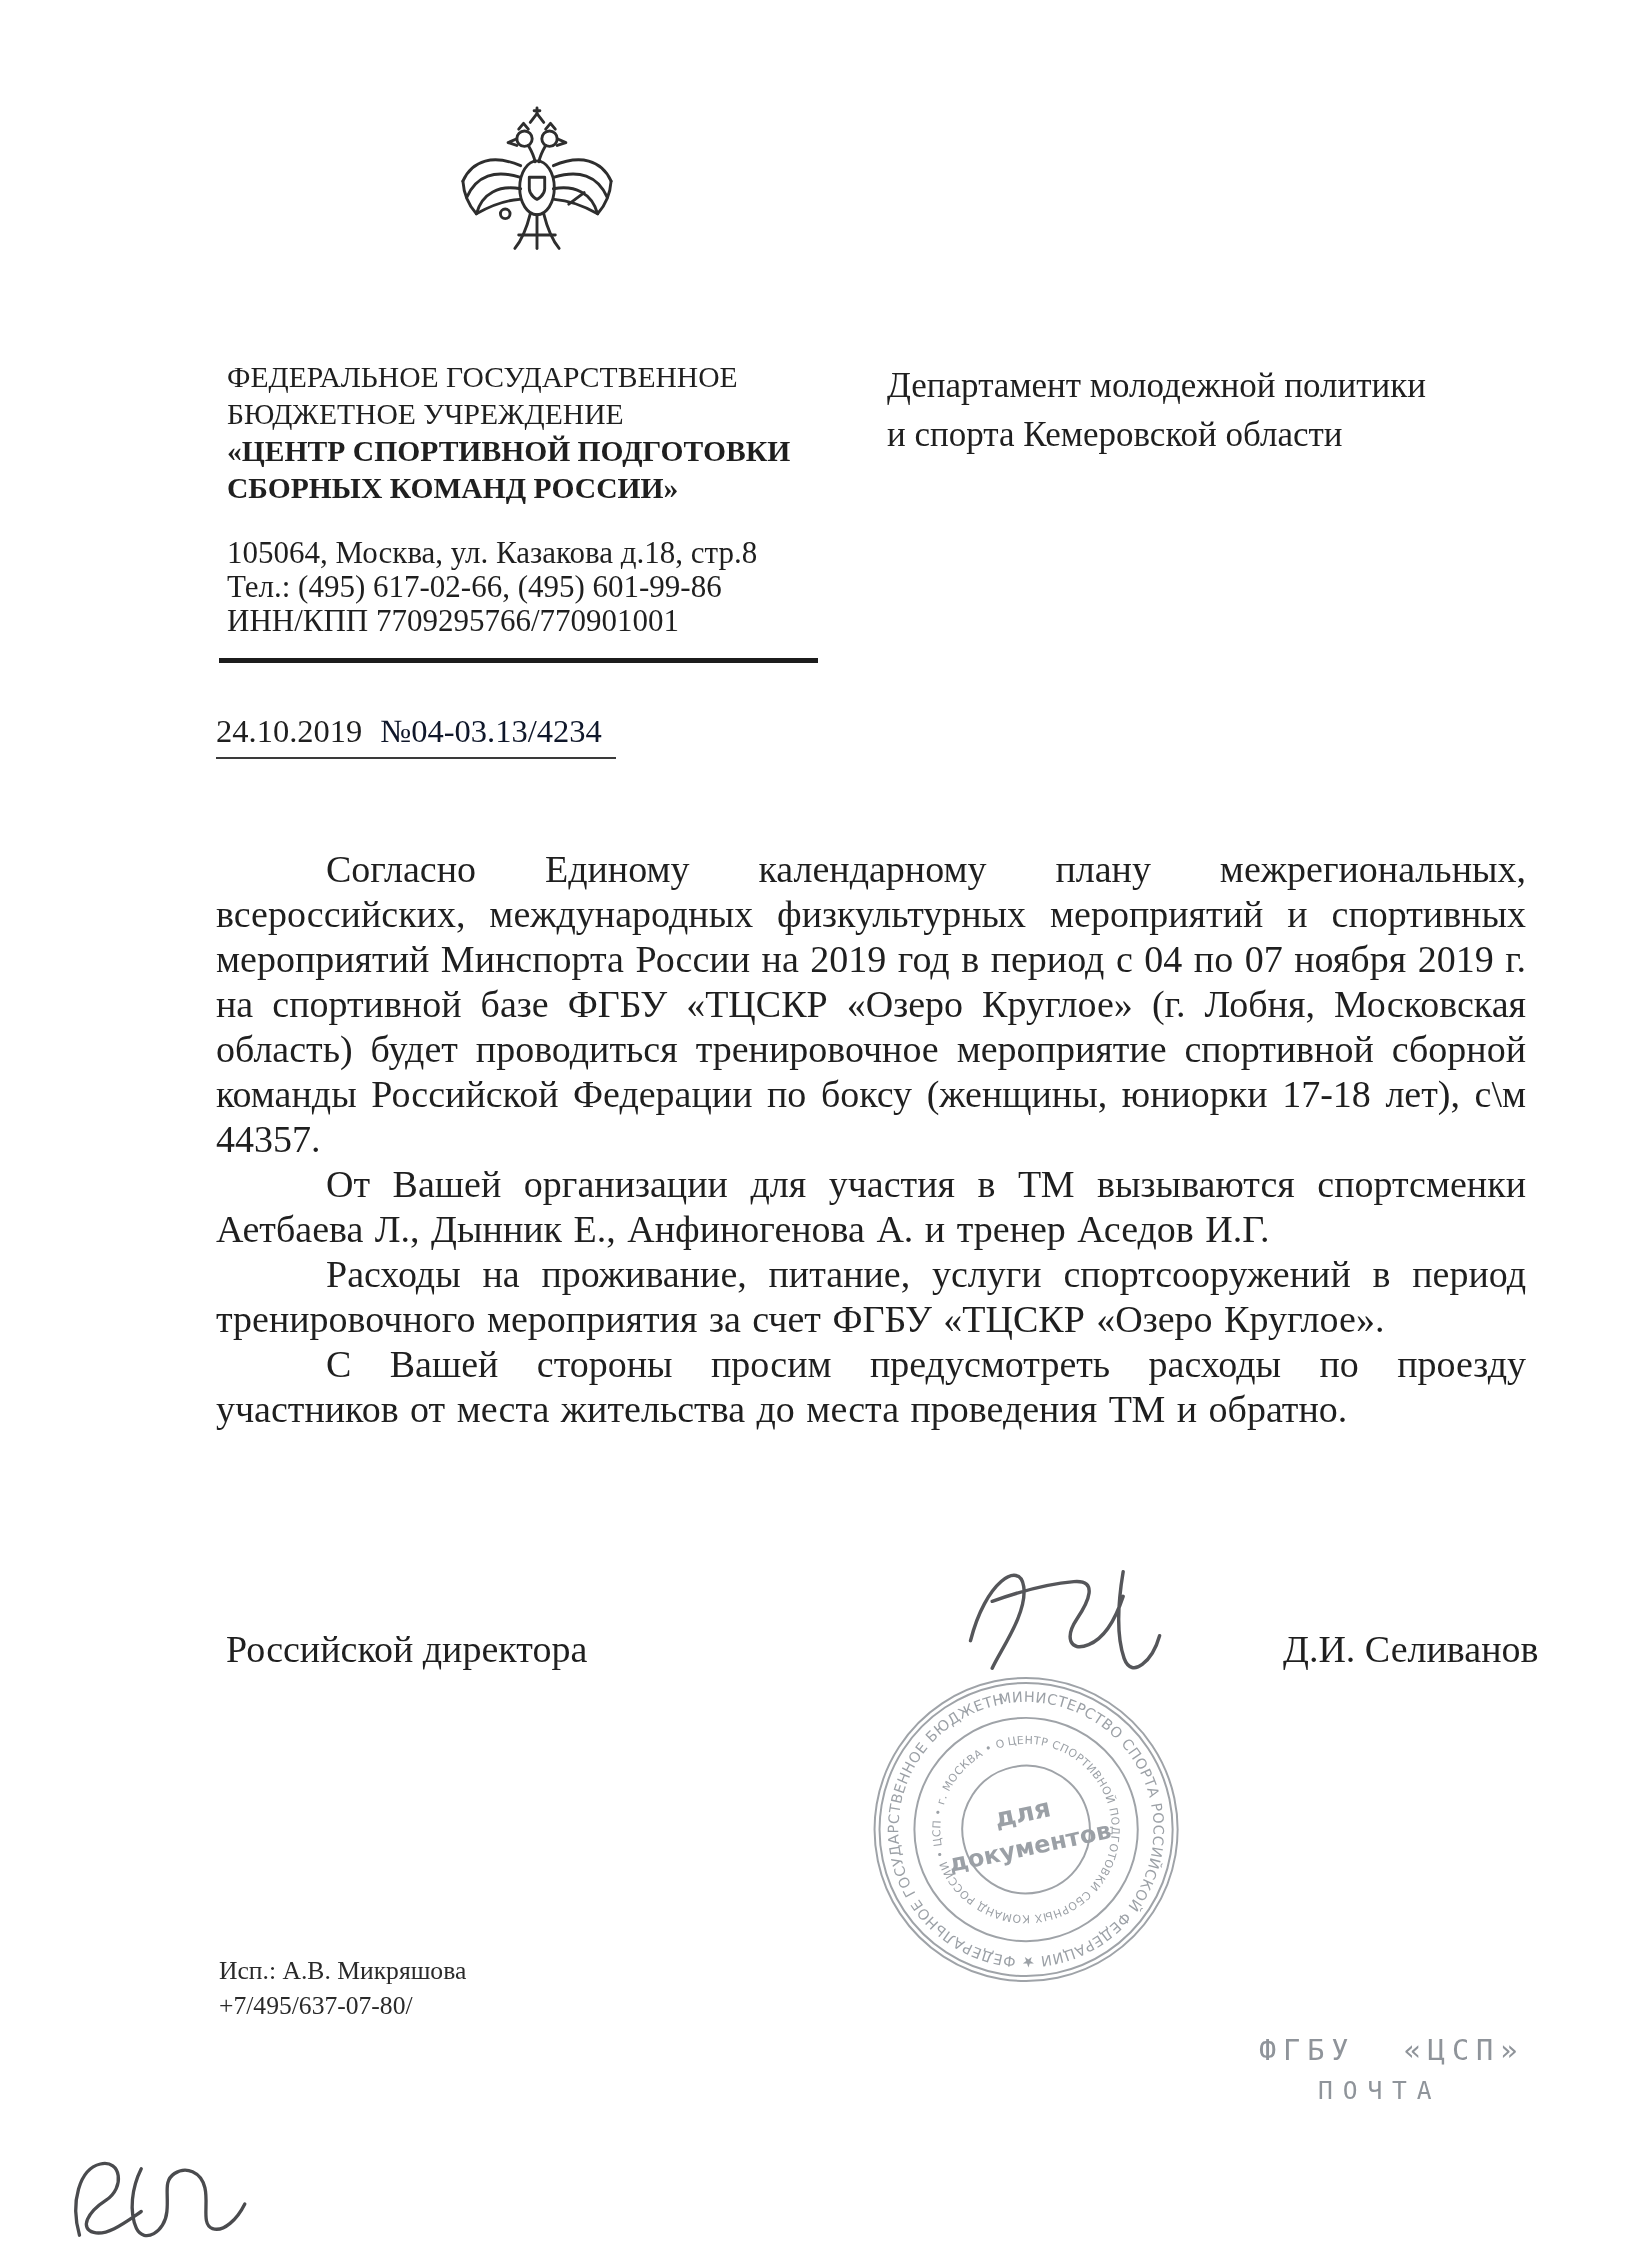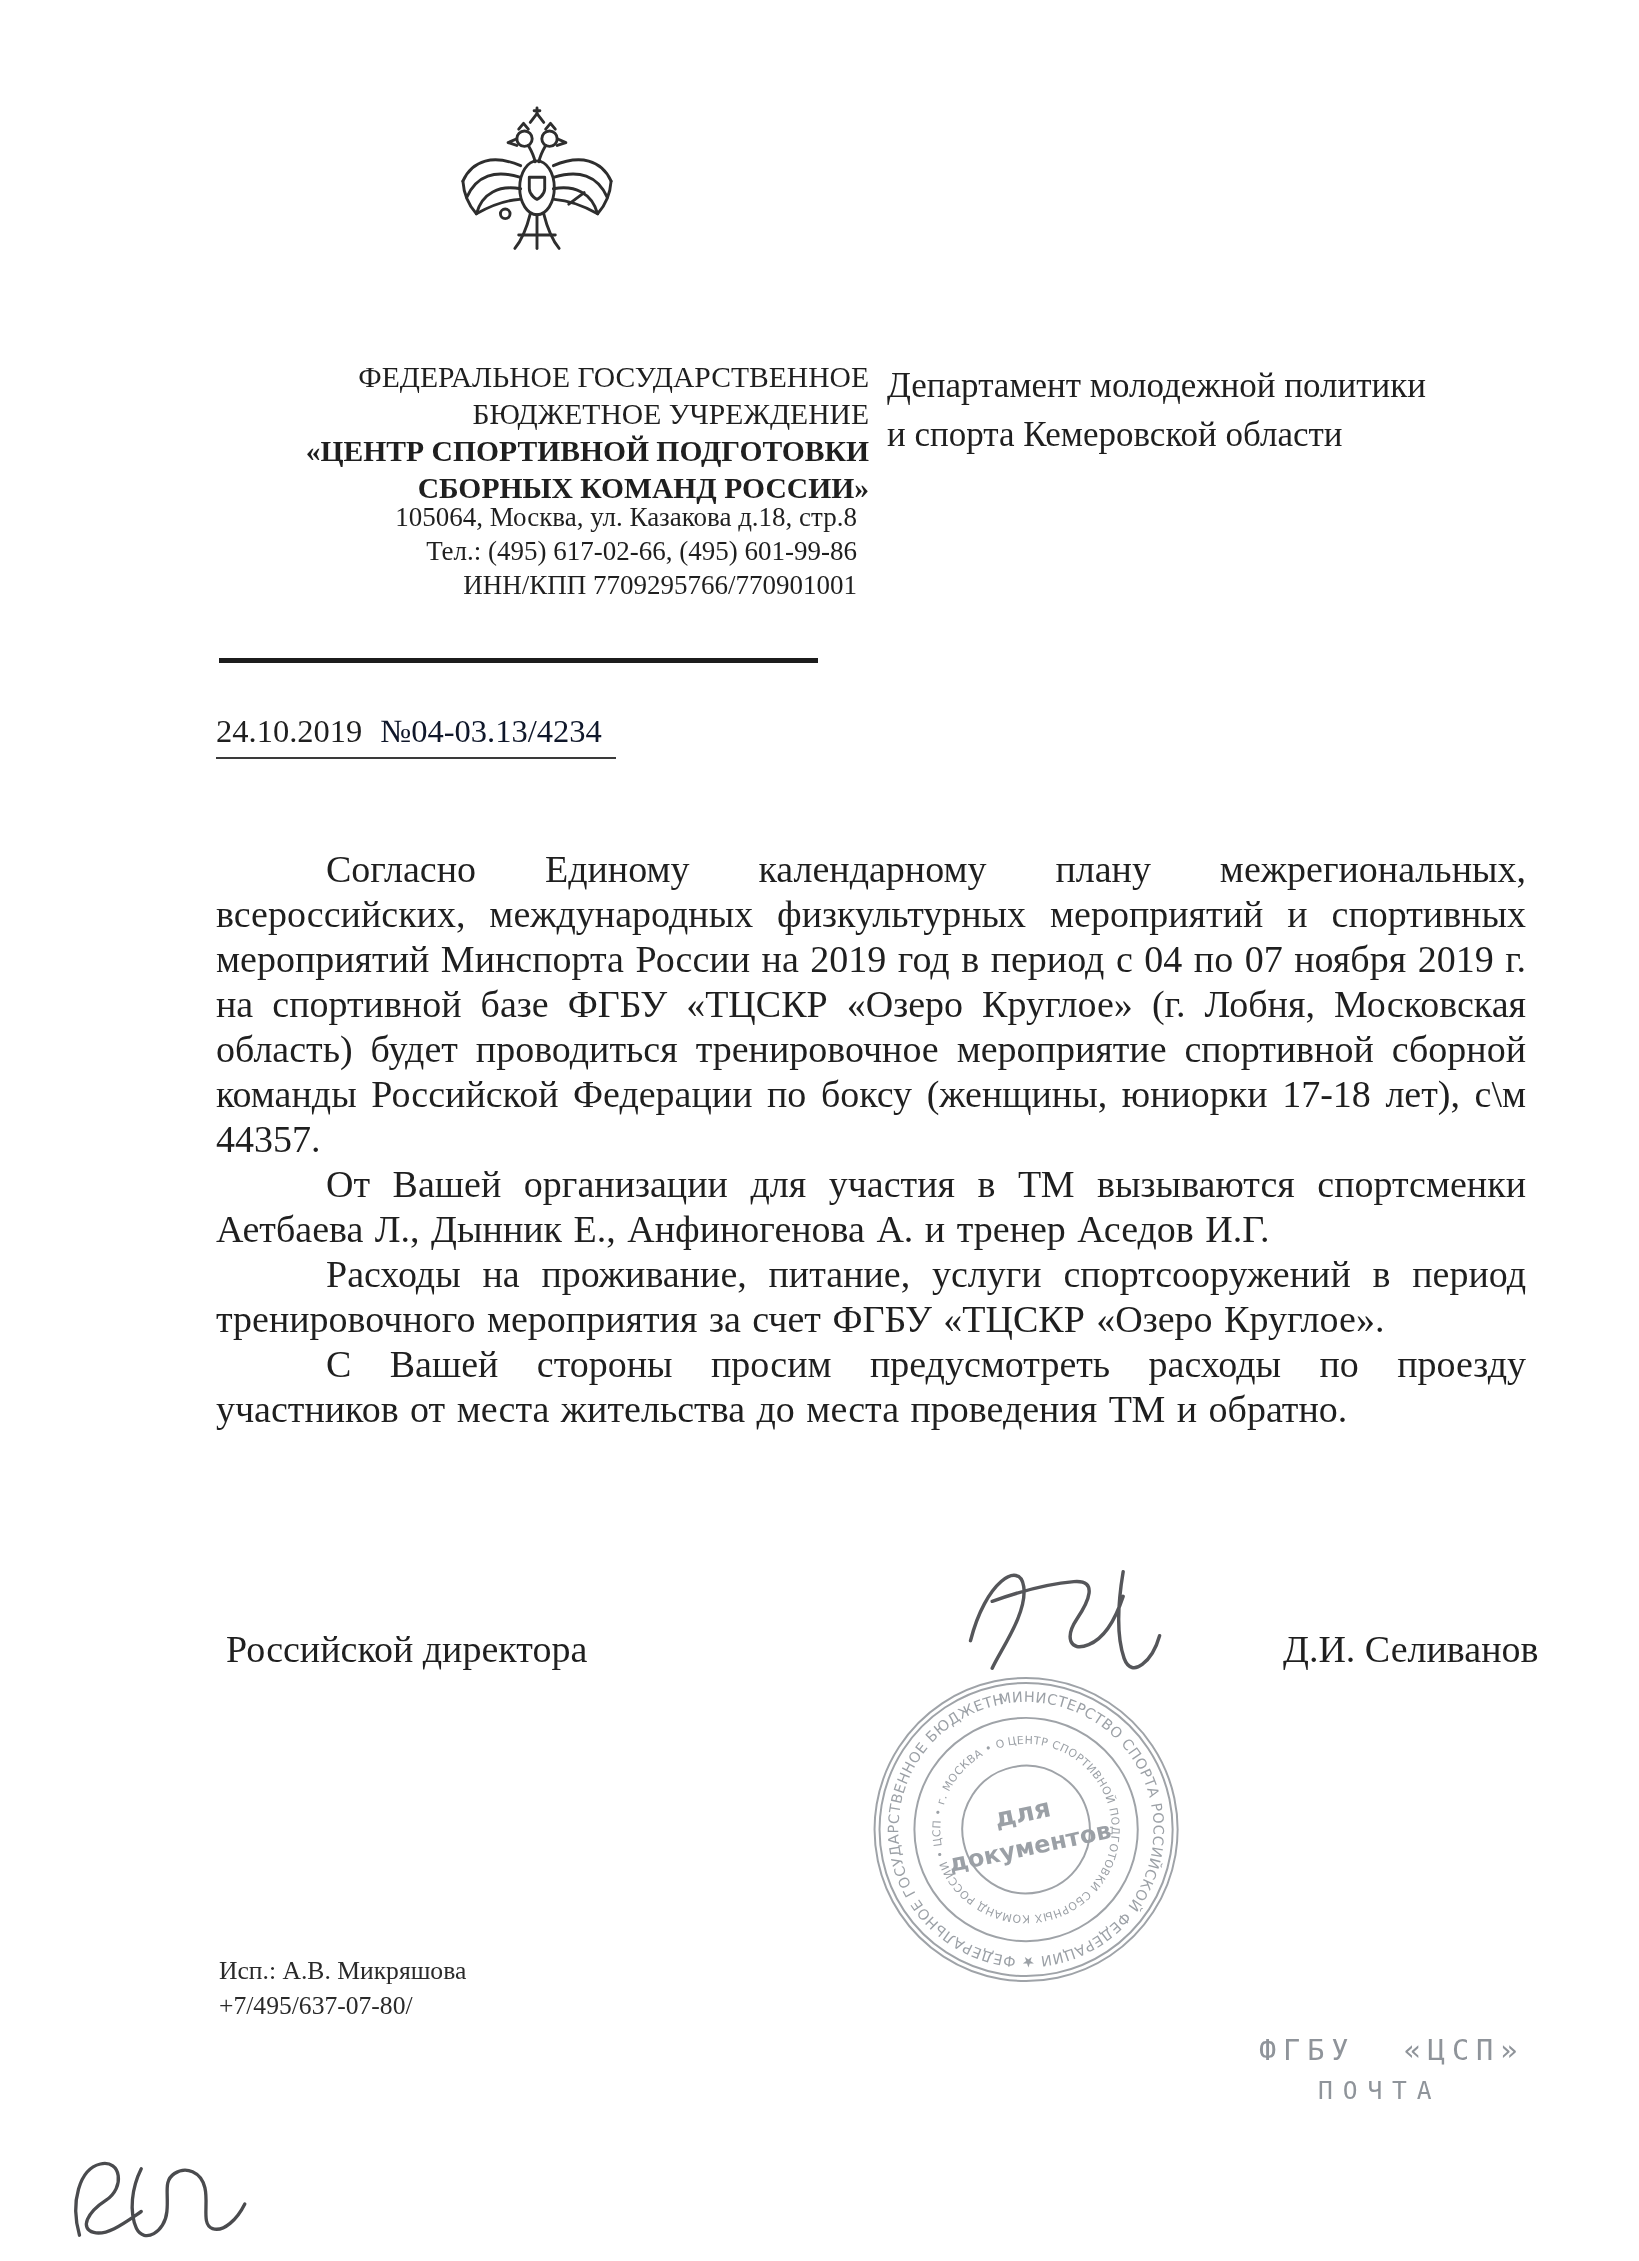--- a/index.html
+++ b/index.html
@@ -11,27 +11,27 @@
   }
   .pre { white-space:pre-wrap; }
 
   
   .coat { position:absolute; left:455px; top:106px; }
   .ministry {
     position:absolute; left:227px; top:270px; width:630px;
     text-align:center; font-weight:bold; font-size:29.6px; line-height:36px; letter-spacing:1px;
   }
   .org {
-    position:absolute; left:239px; top:359px; width:630px;
-    text-align:right; font-size:29.6px; line-height:37px;
+    position:absolute; left:227px; top:359px; width:630px;
+    text-align:left; font-size:29.6px; line-height:37px;
   }
   .org .bold { font-weight:bold; }
   .contacts {
-    position:absolute; left:227px; top:500px; width:630px;
-    text-align:right; font-size:27px; line-height:34px;
+    position:absolute; left:227px; top:536px; width:630px;
+    text-align:left; font-size:31px; line-height:34px;
   }
   .rule { position:absolute; left:219px; top:658px; width:599px; height:4.9px; background:#1c1c1c; }
   .addressee {
     position:absolute; left:887px; top:361px; width:640px;
     text-align:left; font-size:35px; line-height:49px;
   }
 
   
   .ref {
     position:absolute; left:216px; top:713px; font-size:32.5px;

